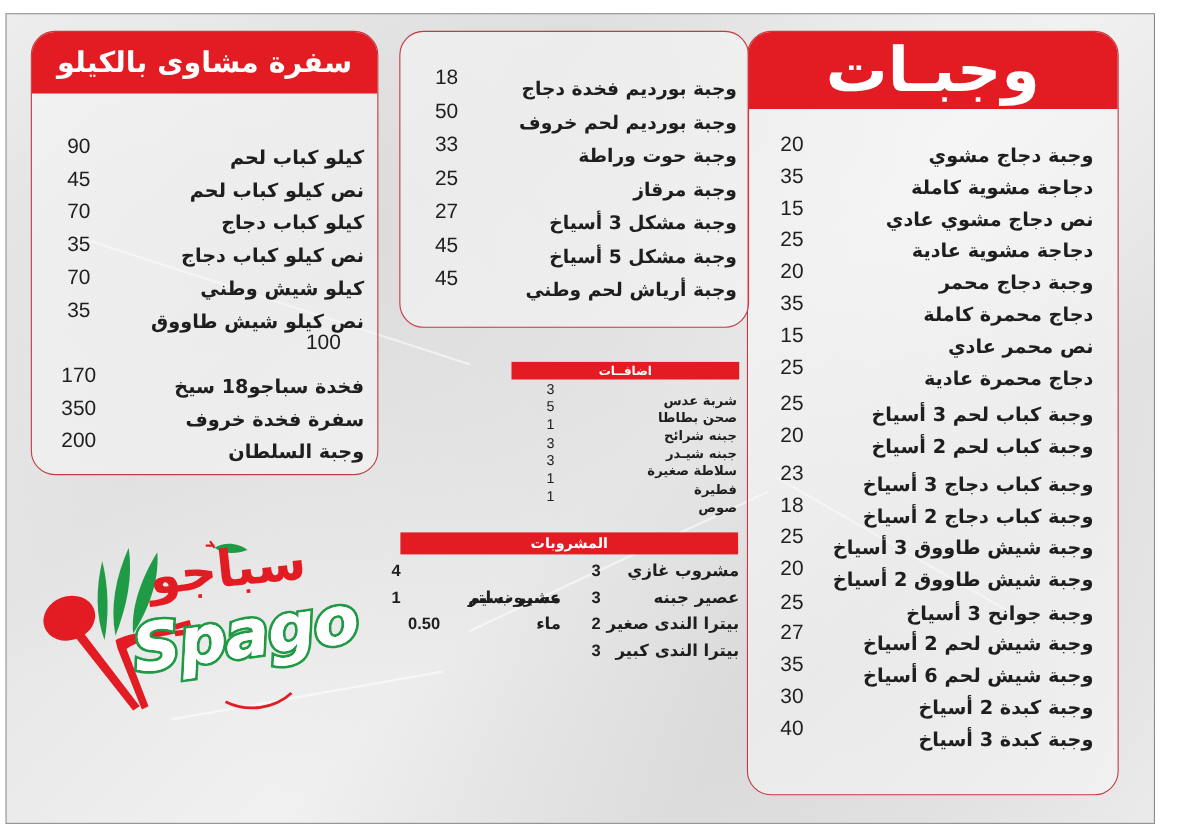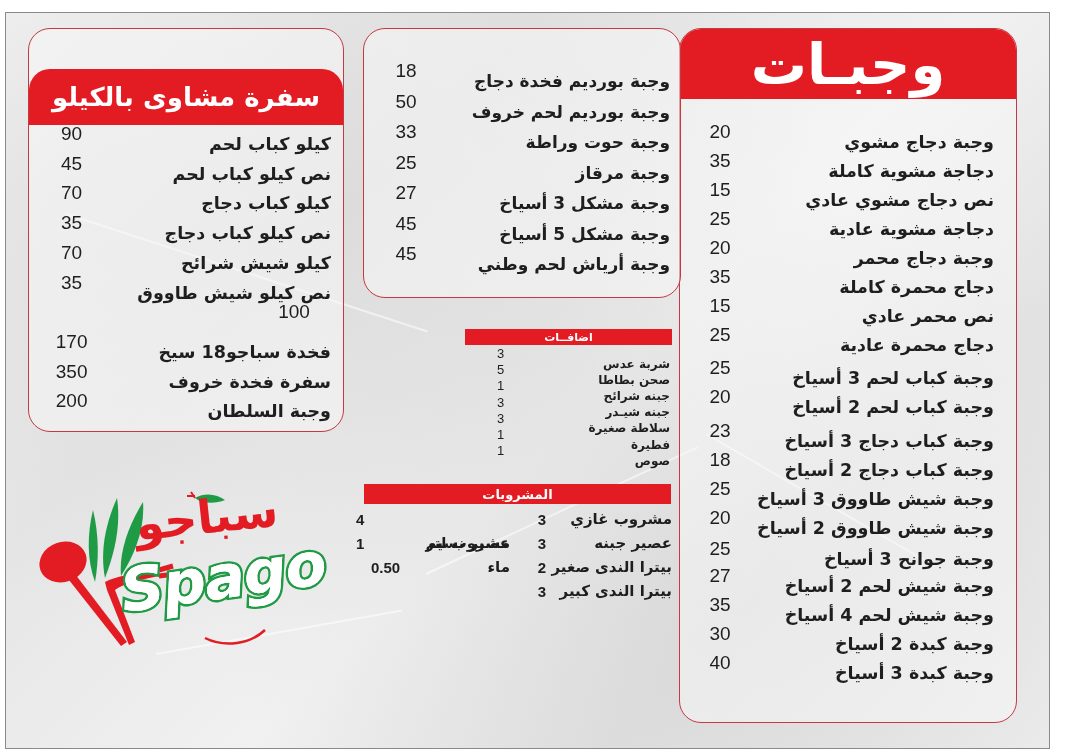--- a/index.html
+++ b/index.html
@@ -42,21 +42,21 @@
     #meals .row .price { width: 60px; font-size: 19px; padding-left: 12px; }
 
     
     #special { left: 363px; top: 28px; width: 318px; height: 270px; }
     #special .row { padding-right: 10px; font-size: 17px; height: 28px; }
     #special .row .name { width: 240px; }
     #special .row .price { width: 60px; font-size: 19px; padding-left: 12px; }
 
     
     #kilo { left: 28px; top: 28px; width: 316px; height: 404px; }
-    #kilo .panel-head { height: 56px; font-size: 26px; margin-top: 40px; }
+    #kilo .panel-head { height: 56px; font-size: 26px; }
     #kilo .row { padding-right: 12px; font-size: 17.5px; height: 28px; }
     #kilo .row .name { width: 225px; }
     #kilo .row .price { width: 80px; font-size: 19px; padding-left: 6px; }
 
     
     .bar {
       position: absolute; background: #e31b23; color: #fff; font-weight: bold;
       display: flex; align-items: center; justify-content: center; direction: rtl;
     }
     #additions-head { left: 465px; top: 329px; width: 207px; height: 16px; font-size: 11px; }
@@ -162,21 +162,21 @@
       </div>
       <div class="row" style="top: 506px;">
         <span class="name">وجبة جوانح 3 أسياخ</span>
         <span class="price">25</span>
       </div>
       <div class="row" style="top: 533px;">
         <span class="name">وجبة شيش لحم 2 أسياخ</span>
         <span class="price">27</span>
       </div>
       <div class="row" style="top: 562px;">
-        <span class="name">وجبة شيش لحم 4 أسياخ</span>
+        <span class="name">وجبة شيش لحم 6 أسياخ</span>
         <span class="price">35</span>
       </div>
       <div class="row" style="top: 591px;">
         <span class="name">وجبة كبدة 2 أسياخ</span>
         <span class="price">30</span>
       </div>
       <div class="row" style="top: 620px;">
         <span class="name">وجبة كبدة 3 أسياخ</span>
         <span class="price">40</span>
       </div>
@@ -229,21 +229,21 @@
       </div>
       <div class="row" style="top: 150.4px;">
         <span class="name">كيلو كباب دجاج</span>
         <span class="price">70</span>
       </div>
       <div class="row" style="top: 180.1px;">
         <span class="name">نص كيلو كباب دجاج</span>
         <span class="price">35</span>
       </div>
       <div class="row" style="top: 209.8px;">
-        <span class="name">كيلو شيش شرائح</span>
+        <span class="name">كيلو شيش وطني</span>
         <span class="price">70</span>
       </div>
       <div class="row" style="top: 239.5px;">
         <span class="name">نص كيلو شيش طاووق</span>
         <span class="price">35</span>
       </div>
       <div class="row" style="top: 269.2px;">
         <span class="price">100</span>
       </div>
       <div class="row" style="top: 298.9px;">

